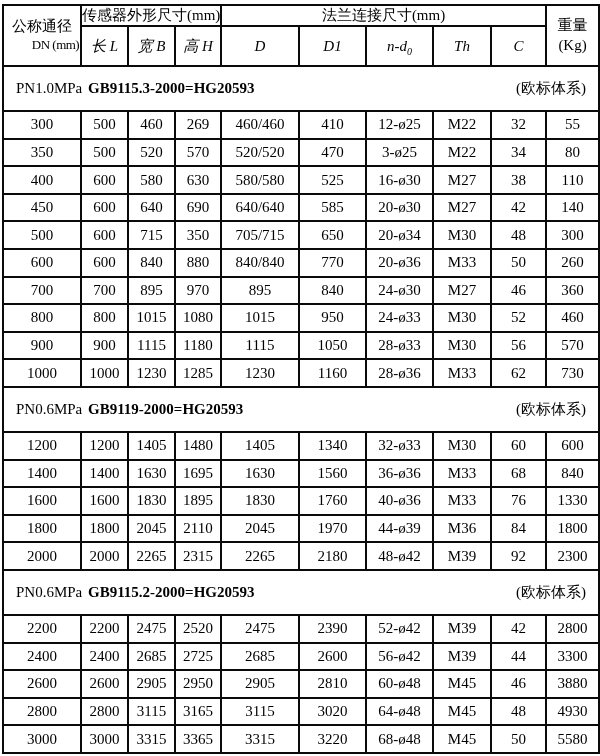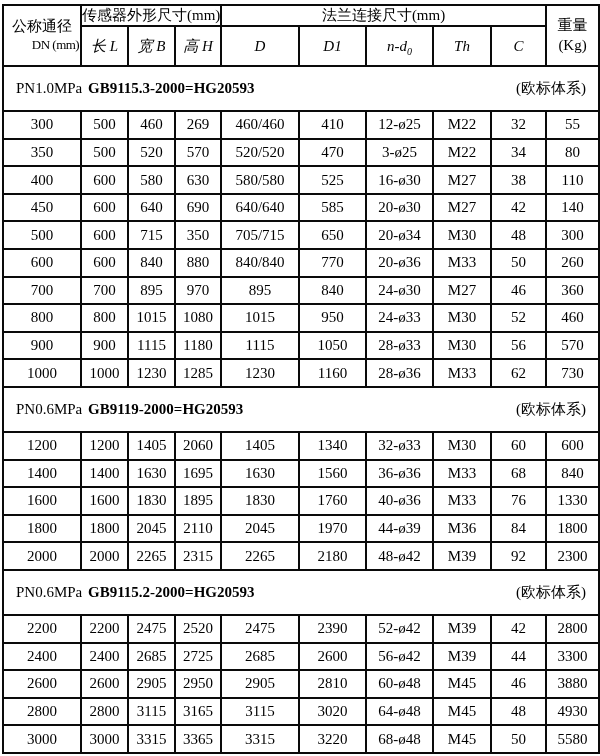--- a/index.html
+++ b/index.html
@@ -217,21 +217,21 @@
               <span class="section-pressure">PN0.6MPa</span>
               <span class="section-standard">GB9119-2000=HG20593</span>
               <span class="section-note">(欧标体系)</span>
             </div>
           </td>
         </tr>
         <tr class="data-row">
           <td>1200</td>
           <td>1200</td>
           <td>1405</td>
-          <td>2060</td>
+          <td>1480</td>
           <td>1405</td>
           <td>1340</td>
           <td>32-ø33</td>
           <td>M30</td>
           <td>60</td>
           <td>600</td>
         </tr>
         <tr class="data-row">
           <td>1400</td>
           <td>1400</td>

